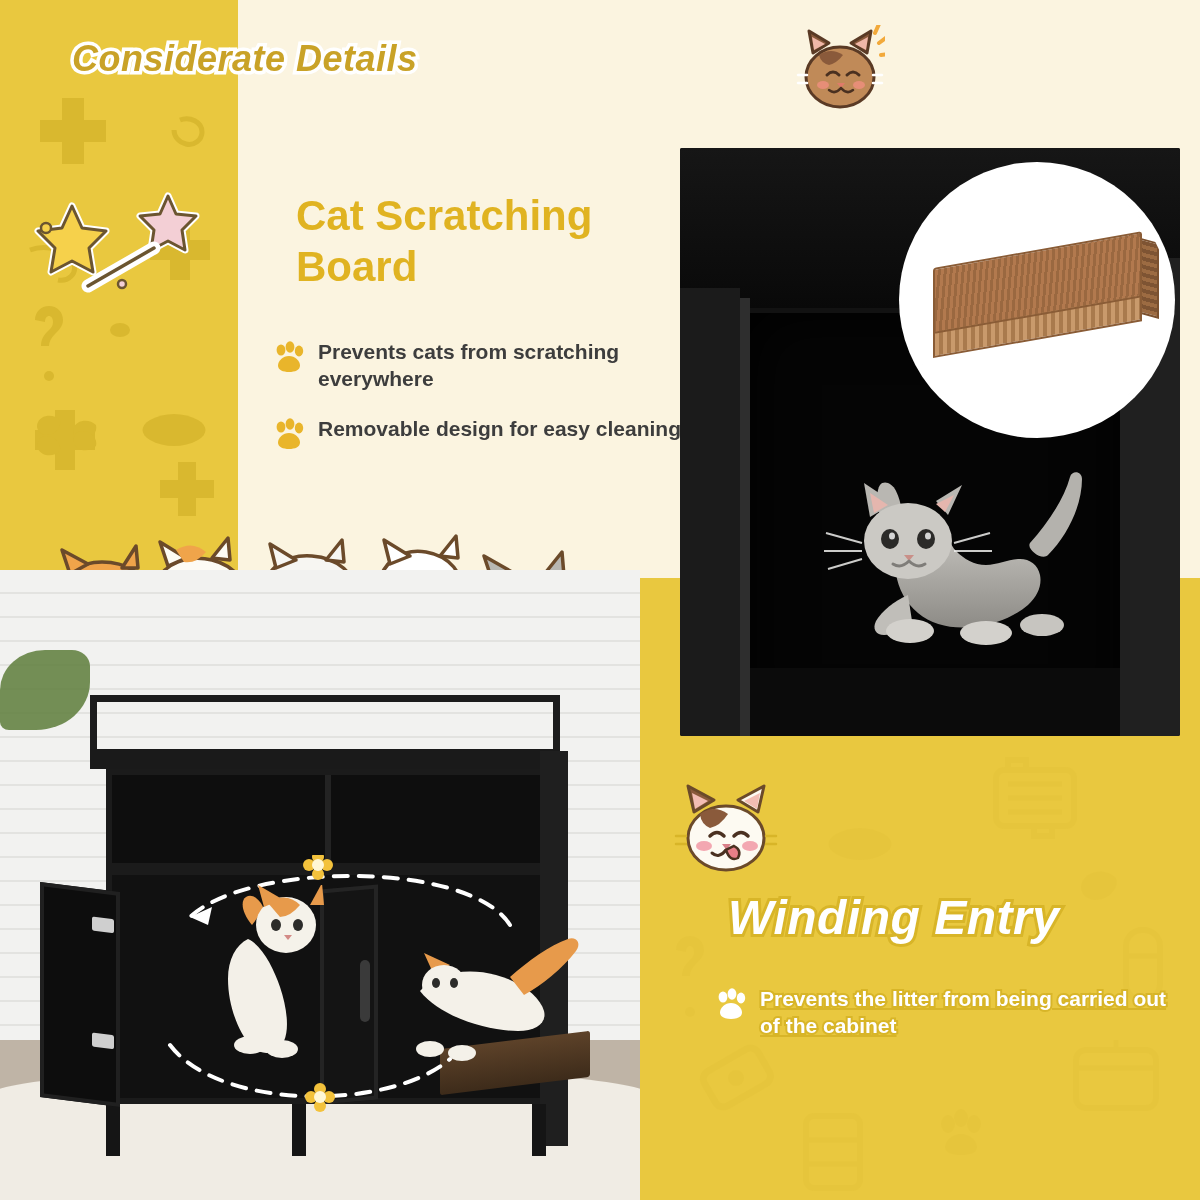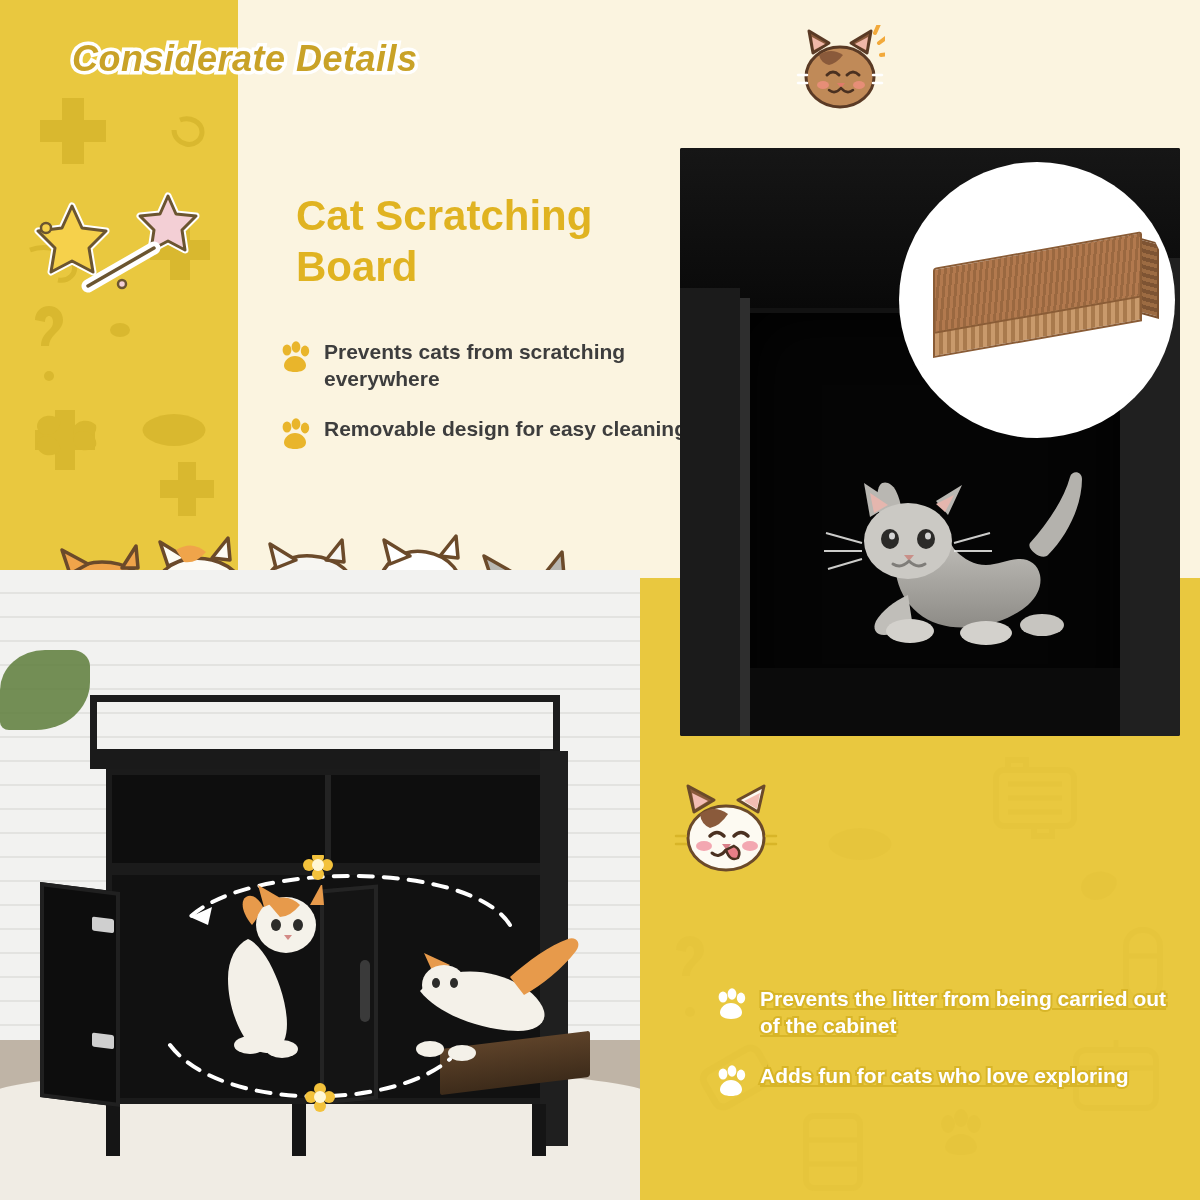--- a/index.html
+++ b/index.html
@@ -67,21 +67,21 @@
     position: absolute;
     left: 296px; top: 190px;
     width: 420px;
     font-size: 42px;
     line-height: 1.22;
     font-weight: bold;
     color: #e0b321;
   }
   .bullets1 {
     position: absolute;
-    left: 278px; top: 338px;
+    left: 272px; top: 338px;
     width: 430px;
   }
   .bullet {
     display: flex;
     align-items: flex-start;
     margin-bottom: 22px;
   }
   .bullet .paw {
     flex: 0 0 auto;
     width: 34px; height: 34px;
@@ -657,43 +657,31 @@
       <ellipse cx="78" cy="66" rx="8" ry="5" fill="#f3a7b1"></ellipse>
       <path d="M50 64 h9 l-4.5 6z" fill="#d87f88"></path>
       <path d="M54 70 q-7 9 -14 3" stroke="#4a3020" stroke-width="3" fill="none" stroke-linecap="round"></path>
       <path d="M54 70 q4 12 12 8 q4 -8 -4 -12z" fill="#e87f88" stroke="#4a3020" stroke-width="2.5"></path>
       <g stroke="#d8b528" stroke-width="2.5" stroke-linecap="round">
         <path d="M14 56 h-10 M14 64 h-10 M94 56 h10 M94 64 h10"></path>
       </g>
     </svg>
   </div>
 
+  <div class="sec2-title">Winding Entry</div>
 
   <div class="bullets2">
     <div class="bullet">
       <span class="paw">
         <svg viewBox="0 0 34 34" width="34" height="34">
           <g fill="#ffffff">
             <ellipse cx="9" cy="10" rx="4.4" ry="5.6"></ellipse>
             <ellipse cx="18" cy="7" rx="4.4" ry="5.8"></ellipse>
             <ellipse cx="27" cy="11" rx="4.2" ry="5.4"></ellipse>
             <path d="M17 16c6 0 11 5 11 9.5S23 32 17 32 6 30 6 25.5 11 16 17 16z"></path>
           </g>
         </svg>
       </span>
       <span class="btext">Prevents the litter from being carried out of the cabinet</span>
     </div>
-    <div class="bullet">
-      <span class="paw">
-        <svg viewBox="0 0 34 34" width="34" height="34">
-          <g fill="#ffffff">
-            <ellipse cx="9" cy="10" rx="4.4" ry="5.6"></ellipse>
-            <ellipse cx="18" cy="7" rx="4.4" ry="5.8"></ellipse>
-            <ellipse cx="27" cy="11" rx="4.2" ry="5.4"></ellipse>
-            <path d="M17 16c6 0 11 5 11 9.5S23 32 17 32 6 30 6 25.5 11 16 17 16z"></path>
-          </g>
-        </svg>
-      </span>
-      <span class="btext">Adds fun for cats who love exploring</span>
-    </div>
   </div>
 
 </div>
 
 </body></html>

